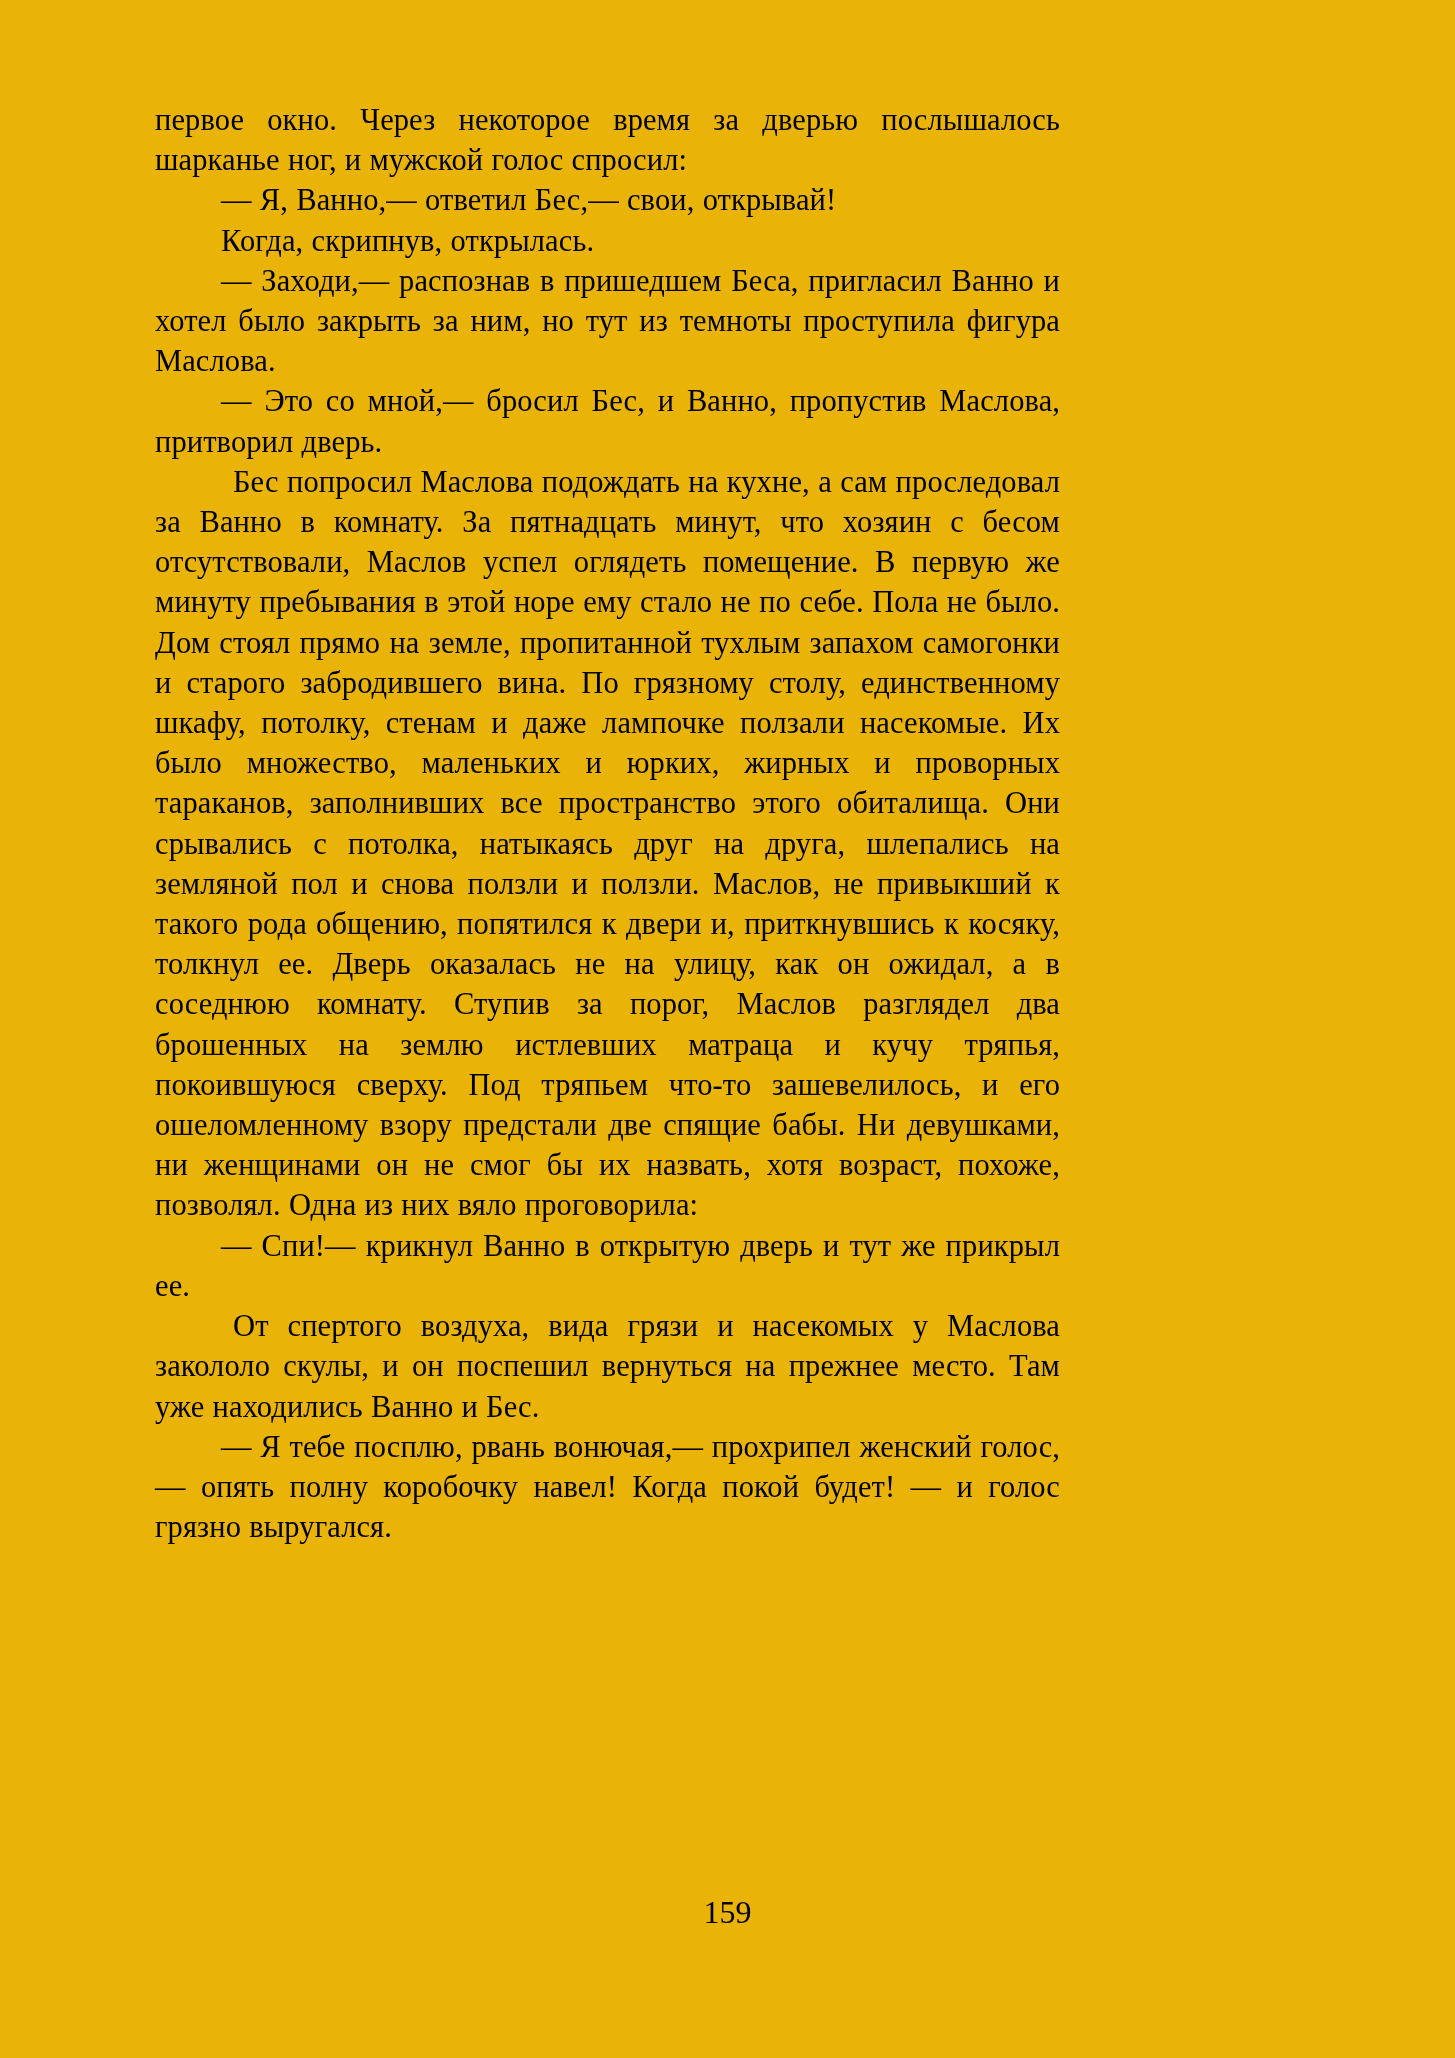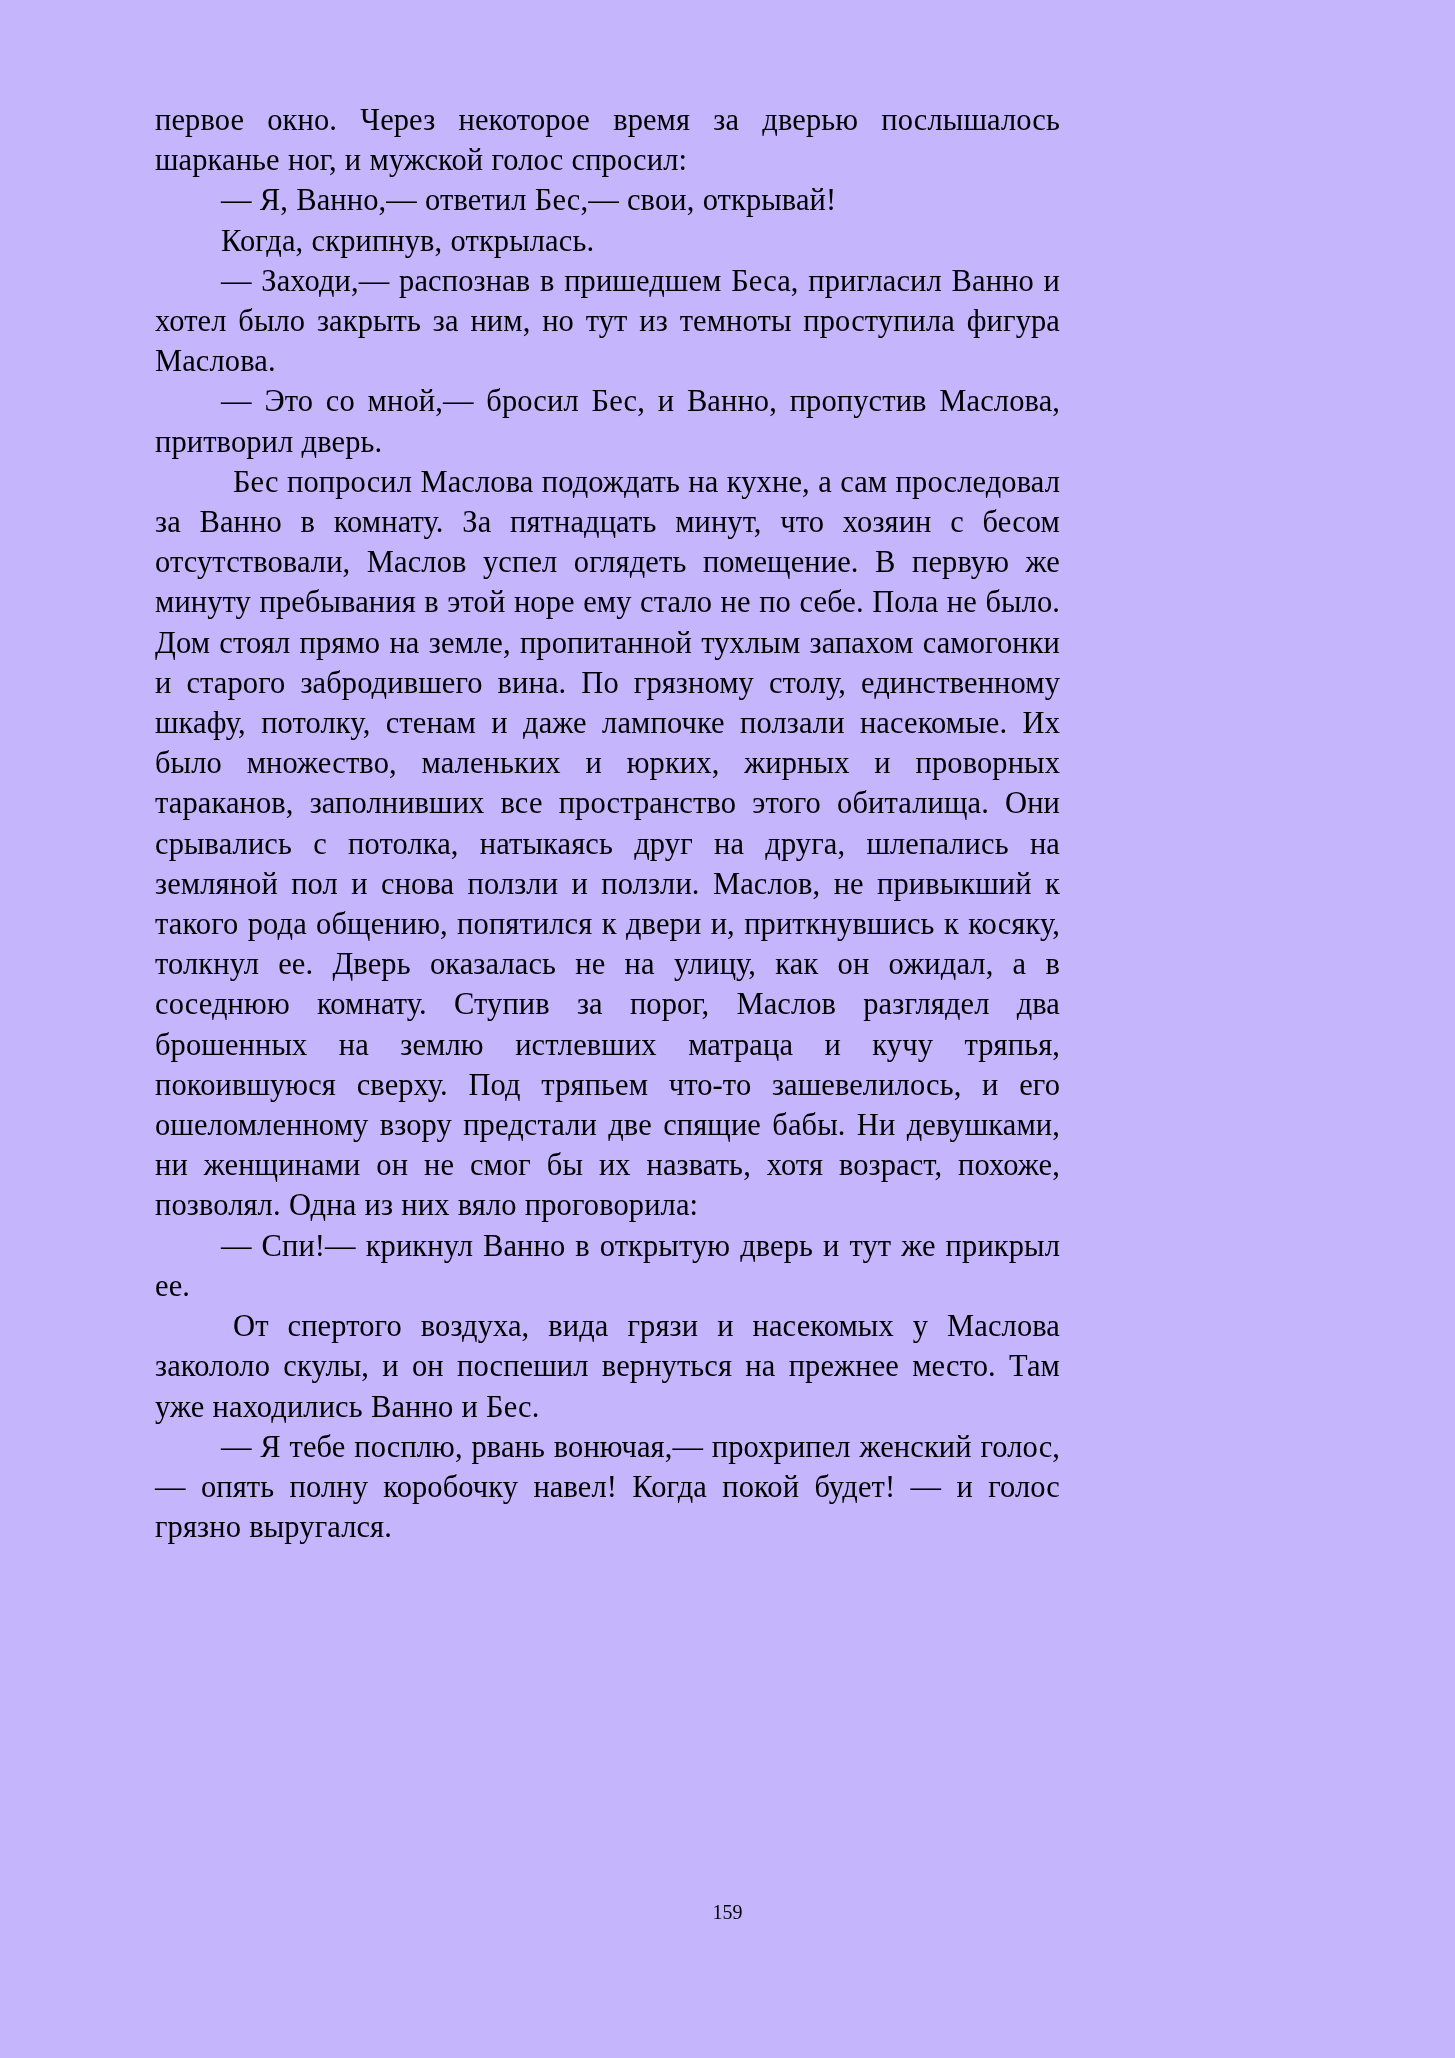--- a/index.html
+++ b/index.html
@@ -8,21 +8,21 @@
     background: #ffffff;
   }
   body {
     font-family: "Liberation Serif", "DejaVu Serif", serif;
     color: #000000;
   }
   .page {
     position: relative;
     width: 1455px;
     height: 2058px;
-    background: #c4b5fd;
+    background: #eab308;
     overflow: hidden;
     box-sizing: border-box;
   }
   .text-column {
     position: absolute;
     left: 155px;
     top: 100px;
     width: 905px;
   }
   .para {
@@ -43,21 +43,21 @@
   }
   .para.noindent {
     text-indent: 0;
   }
   .page-number {
     position: absolute;
     left: 0;
     right: 0;
     top: 1895px;
     text-align: center;
-    font-size: 20px;
+    font-size: 32px;
     line-height: 34px;
   }
 </style>
 </head>
 <body>
 
 <div class="page">
 
   <div class="text-column">
 

